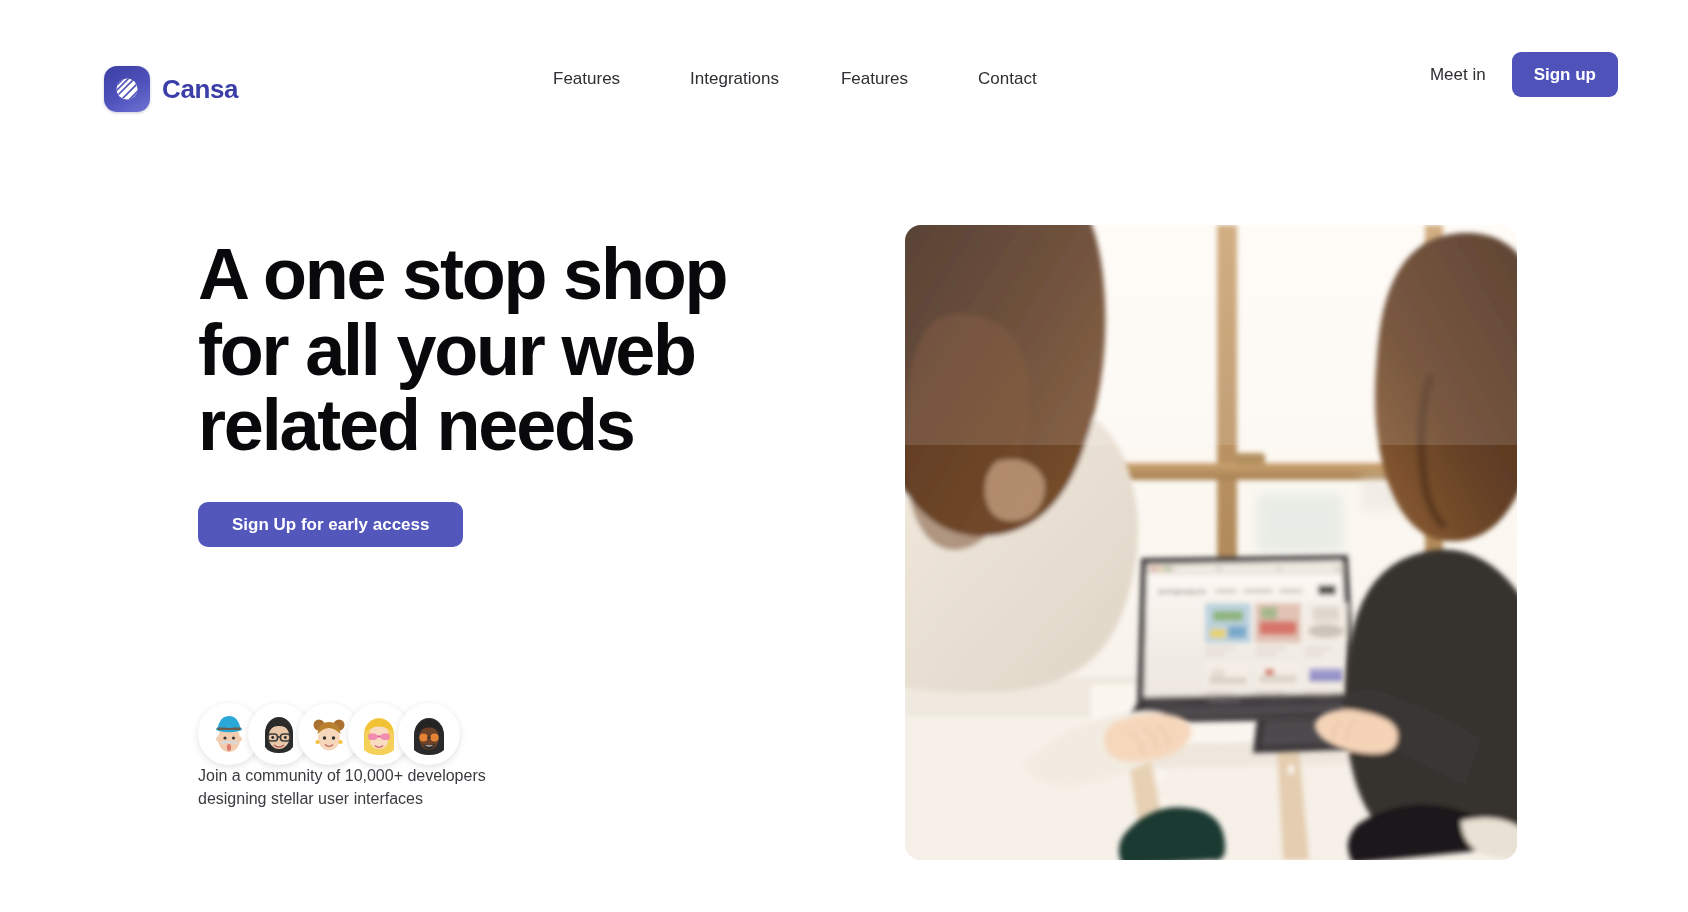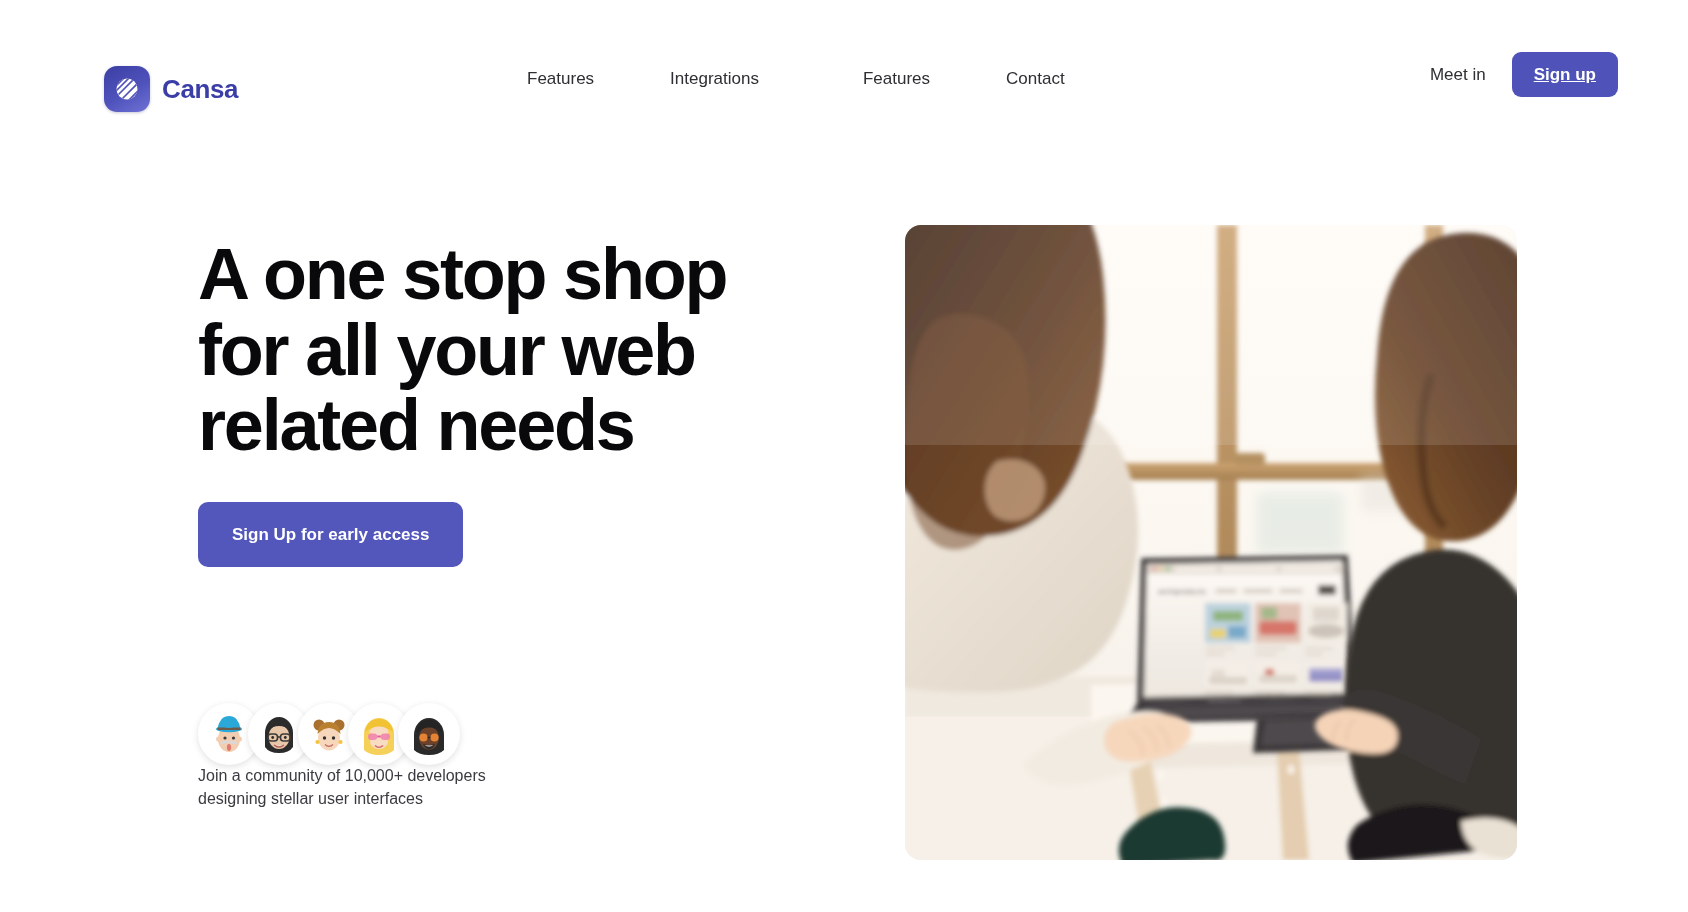--- a/index.html
+++ b/index.html
@@ -62,37 +62,37 @@
   .brand-name {
     font-size: 26px;
     font-weight: 700;
     letter-spacing: -0.4px;
     color: #3a3ea6;
     line-height: 1;
   }
 
   .nav {
     position: absolute;
-    left: 527px;
+    left: 553px;
     top: 62px;
     display: flex;
     align-items: center;
-    gap: 8px;
+    gap: 2px;
   }
 
   .nav-link {
     font-size: 17px;
     color: #2e2e33;
     text-decoration: none;
     line-height: 1;
     padding: 8px 0;
     white-space: nowrap;
   }
   .nav-link:nth-child(1) { margin-right: 68px; }
-  .nav-link:nth-child(2) { margin-right: 96px; }
+  .nav-link:nth-child(2) { margin-right: 60px; }
   .nav-link:nth-child(3) { margin-right: 68px; }
 
   .actions {
     position: absolute;
     right: 70px;
     top: 52px;
     display: flex;
     align-items: center;
     gap: 26px;
   }
@@ -110,21 +110,20 @@
     color: #ffffff;
     border: none;
     border-radius: 9px;
     font-family: inherit;
     font-size: 17px;
     font-weight: 700;
     padding: 14px 22px;
     cursor: pointer;
     line-height: 1;
     white-space: nowrap;
-    text-decoration: underline;
   }
 
   
   .hero {
     position: absolute;
     top: 15px;
     left: 0;
     width: 1688px;
     height: 912px;
   }
@@ -157,21 +156,21 @@
   .cta-btn {
     margin-top: 38px;
     display: inline-block;
     background: #5356bb;
     color: #ffffff;
     border: none;
     border-radius: 10px;
     font-family: inherit;
     font-size: 17px;
     font-weight: 700;
-    padding: 24px 34px;
+    padding: 14px 34px;
     cursor: pointer;
     line-height: 1;
   }
 
   
   .social-proof {
     position: absolute;
     left: 198px;
     top: 688px;
   }

